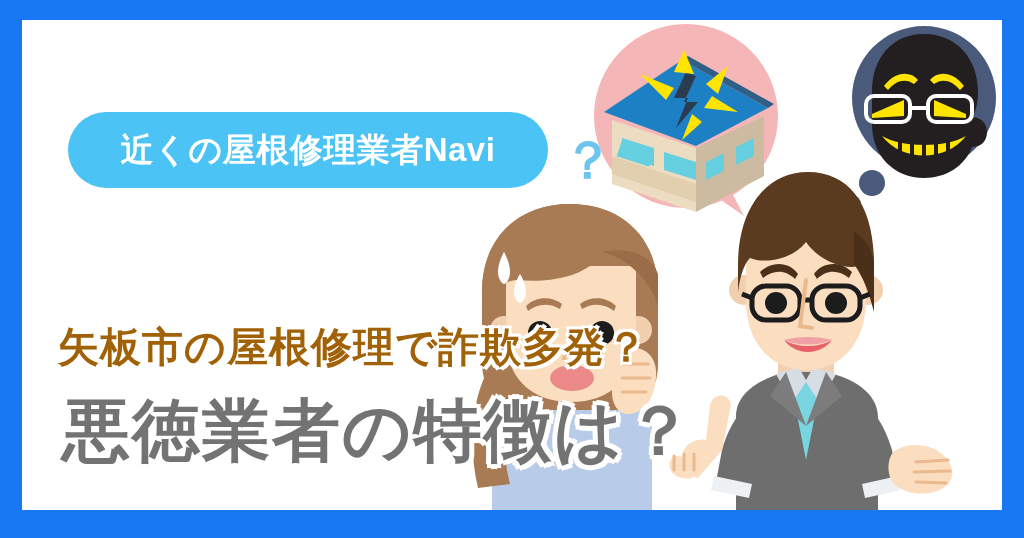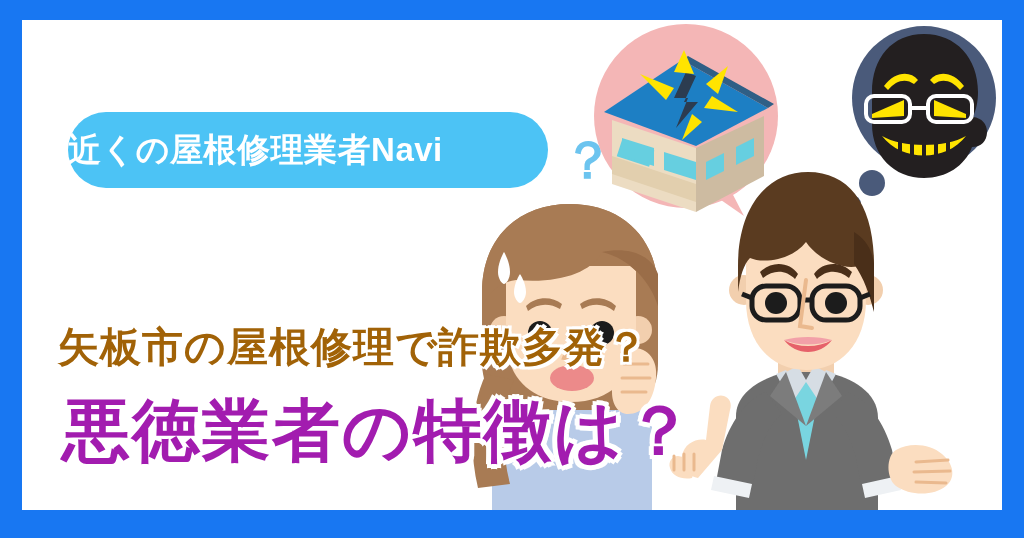--- a/index.html
+++ b/index.html
@@ -21,21 +21,21 @@
     width:980px;height:490px;
     background:#ffffff;
     overflow:hidden;
   }
   
   #badge{
     position:absolute;left:46px;top:92px;
     width:480px;height:76px;
     background:#4cc3f5;
     border-radius:38px;
-    display:flex;align-items:center;justify-content:flex-start;
+    display:flex;align-items:center;justify-content:center;
   }
   #badge-label{
     color:#ffffff;
     font-size:33px;
     font-weight:bold;
     letter-spacing:.5px;
     white-space:nowrap;
   }
   #badge-qmark{
     position:absolute;left:540px;top:114px;
@@ -51,21 +51,21 @@
     letter-spacing:1px;
     white-space:nowrap;
     text-shadow:
       2px 0 0 #fff,-2px 0 0 #fff,0 2px 0 #fff,0 -2px 0 #fff,
       2px 2px 0 #fff,-2px -2px 0 #fff,2px -2px 0 #fff,-2px 2px 0 #fff,
       3px 3px 0 #fff,-3px 3px 0 #fff,3px -3px 0 #fff,-3px -3px 0 #fff;
     z-index:40;
   }
   #headline{
     position:absolute;left:40px;top:366px;
-    color:#a21caf;
+    color:#737373;
     font-size:68px;font-weight:bold;
     letter-spacing:2px;
     white-space:nowrap;
     text-shadow:
       3px 0 0 #fff,-3px 0 0 #fff,0 3px 0 #fff,0 -3px 0 #fff,
       3px 3px 0 #fff,-3px -3px 0 #fff,3px -3px 0 #fff,-3px 3px 0 #fff,
       5px 0 0 #fff,-5px 0 0 #fff,0 5px 0 #fff,0 -5px 0 #fff,
       4px 4px 0 #fff,-4px 4px 0 #fff,4px -4px 0 #fff,-4px -4px 0 #fff;
     z-index:40;
   }

